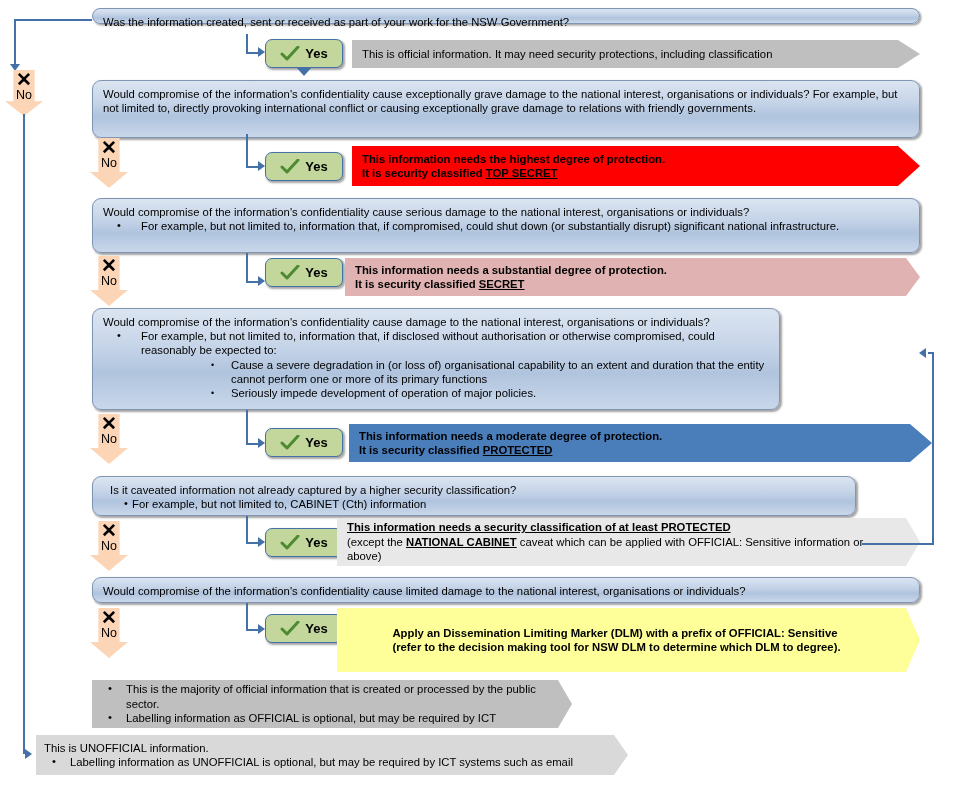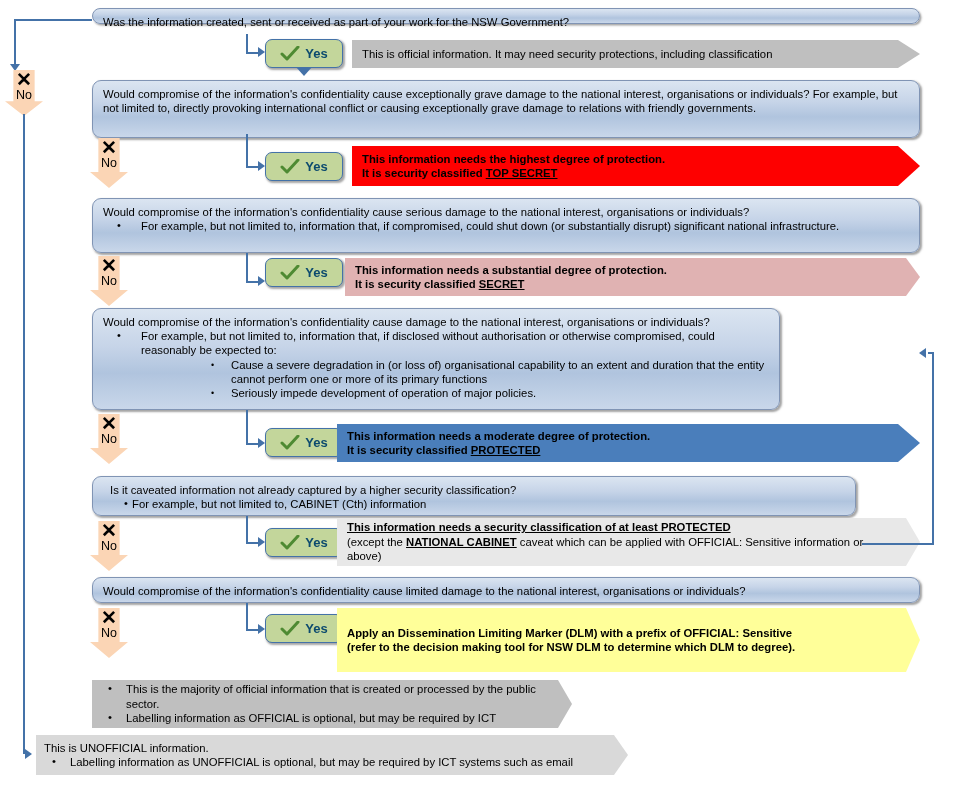--- a/index.html
+++ b/index.html
@@ -37,35 +37,35 @@
   .ans .txt{padding-left:10px;padding-right:34px;}
   .ans.sharp{clip-path:polygon(0 0, calc(100% - 22px) 0, 100% 50%, calc(100% - 22px) 100%, 0 100%);}
   .ans.flat{clip-path:polygon(0 0, calc(100% - 14px) 0, 100% 50%, calc(100% - 14px) 100%, 0 100%);}
 
   .grey{background:#bfbfbf;}
   .grey2{background:#d9d9d9;}
   .grey3{background:#e8e8e8;}
   .red{background:#fe0000;font-weight:bold;}
   .pink{background:#e0b2b2;font-weight:bold;}
   .bluefill{background:#4a7ebb;font-weight:bold;}
-  .yellow{background:#ffff99;font-weight:bold;}
+  .yellow{background:#ffff99;font-weight:bold;justify-content:center;}
 
   .b{font-weight:bold;text-decoration:underline;}
   .ans .sublist{font-size:9.6px;line-height:12.4px;font-weight:bold;margin-top:2px;}
   .ans .sublist .it{position:relative;padding-left:16px;}
   .ans .sublist .it:before{content:"\2022";position:absolute;left:2px;top:-1px;}
 
   
   .yesbox{
     background:#c3d69b;
     border:1.6px solid #4472a8;
     border-radius:7px;
     box-shadow:1.5px 1.5px 2px rgba(80,80,80,.5);
     display:flex;align-items:center;justify-content:center;gap:5px;
-    font-size:13px;font-weight:bold;color:#0c4a6e;
+    font-size:13px;font-weight:bold;color:#000000;
   }
   .yesbox .tick{display:block;width:20px;height:16px;}
 
   
   .nobox{
     background:#fbd5b5;
     color:#000;
     text-align:center;
     clip-path:polygon(22% 0, 78% 0, 78% 68%, 100% 68%, 50% 100%, 0 68%, 22% 68%);
   }
@@ -204,21 +204,21 @@
 
   <div class="abs yesbox" style="left:265px;top:428px;width:78px;height:29px;">
     <span class="tick">
       <svg viewBox="0 0 20 16" width="20" height="16">
           <path d="M2 8 L7 13 L18 1" stroke="#4e8a32" stroke-width="3" fill="none" stroke-linecap="round" stroke-linejoin="round"></path>
         </svg>
     </span>
     <span>Yes</span>
   </div>
 
-  <div class="abs ans bluefill sharp" style="left:337px;top:424px;width:583px;height:38px;">
+  <div class="abs ans bluefill sharp" style="left:349px;top:424px;width:583px;height:38px;">
     <div class="txt">
       <div>This information needs a moderate degree of protection.</div>
       <div><span>It is security classified </span><span class="b">PROTECTED</span></div>
     </div>
   </div>
 
   <div class="abs qbox" style="left:92px;top:476px;width:764px;height:40px;padding-left:17px;">
     <div class="line">Is it caveated information not already captured by a higher security classification?</div>
     <ul>
       <li style="padding-left:22px;">For example, but not limited to, CABINET (Cth) information</li>

